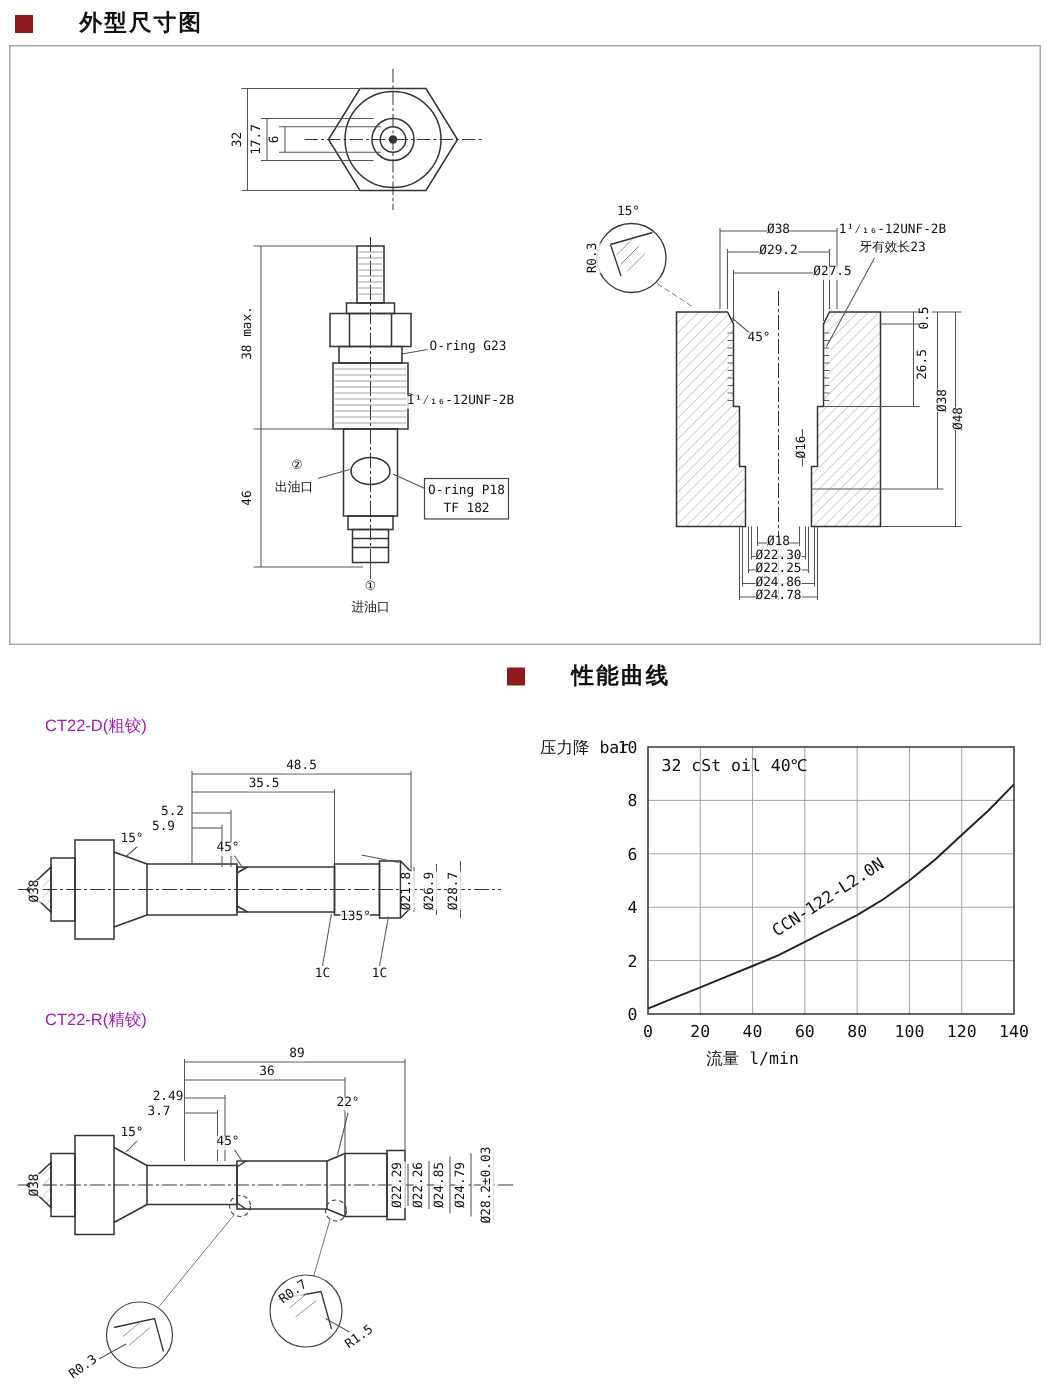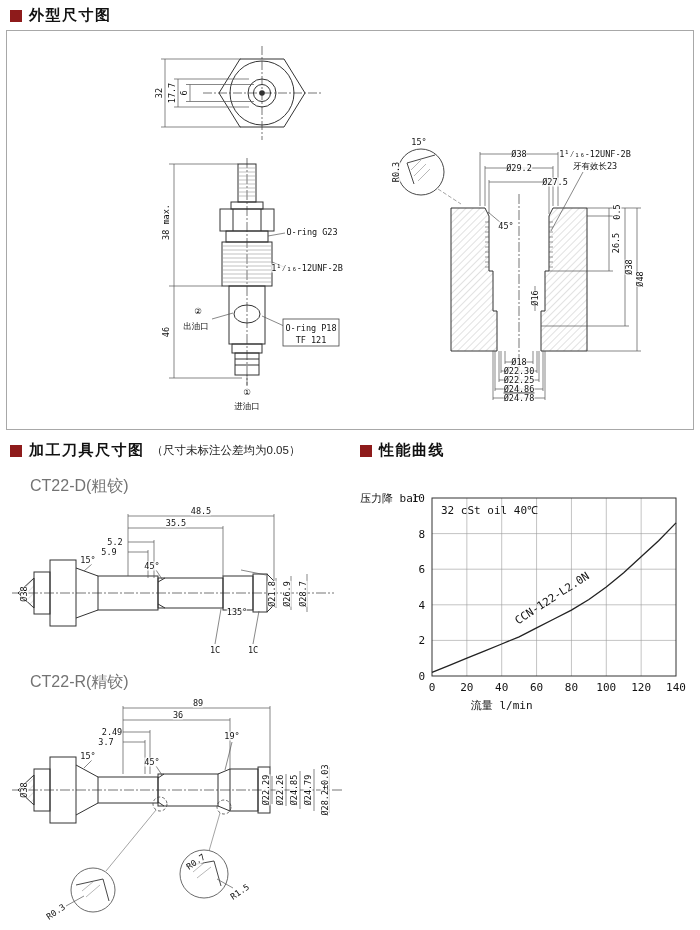--- a/index.html
+++ b/index.html
@@ -1,26 +1,26 @@
 <!DOCTYPE html>
 <html><head>
 <meta charset="utf-8">
 <style>
   html,body{margin:0;padding:0;}
   body{width:700px;height:930px;background:#fff;font-family:"Liberation Sans","DejaVu Sans",sans-serif;position:relative;}
   .page{position:absolute;left:0;top:0;width:700px;height:930px;background:#fff;outline:1px solid #d9d9d9;}
   .hdr{position:absolute;display:flex;align-items:center;gap:7px;}
   .sq{width:12px;height:12px;background:#8e1b1b;display:inline-block;flex:0 0 auto;}
-  .htx{font-weight:bold;font-size:15px;color:#111;letter-spacing:1.5px;white-space:nowrap;}
+  .htx{font-weight:bold;font-size:15px;color:#111;letter-spacing:1.5px;white-space:nowrap;margin-left:24px;}
   .note{font-size:11.5px;color:#222;font-weight:normal;white-space:nowrap;}
   .box{position:absolute;left:6px;top:30px;width:686px;height:398px;border:1px solid #a8a8a8;background:#fff;}
   .draw{position:absolute;}
   .draw>svg{position:absolute;left:0;top:0;}
   .dim{position:absolute;font-family:"DejaVu Sans Mono","Liberation Mono",monospace;font-size:8.5px;color:#111;white-space:nowrap;background:rgba(255,255,255,.8);line-height:1.05;z-index:2;}
-  .subttl{position:absolute;font-size:16px;color:#737373;white-space:nowrap;}
+  .subttl{position:absolute;font-size:11px;color:#a21caf;white-space:nowrap;}
   .chart{position:absolute;}
   .chart text{font-family:"DejaVu Sans Mono","Liberation Mono",monospace;fill:#111;}
   .chart .tick{font-size:11px;}
   .chart .axis{font-size:11px;}
   .chart .anno{font-size:11px;}
 </style>
 </head>
 <body>
 
 <div class="page">
@@ -114,21 +114,21 @@
         </g>
         <rect x="131" y="163" width="56" height="27" fill="#fff" stroke="#444" stroke-width="0.8"></rect>
       </svg>
     <span class="dim" style="left: 14px; top: 66px; transform: translate(-50%, -50%) rotate(-90deg);">38 max.</span>
         <span class="dim" style="left: 14px; top: 176px; transform: translate(-50%, -50%) rotate(-90deg);">46</span>
         <span class="dim" style="left: 160px; top: 76px; transform: translate(-50%, -50%) rotate(0deg);">O-ring G23</span>
         <span class="dim" style="left: 155px; top: 112px; transform: translate(-50%, -50%) rotate(0deg);">1¹⁄₁₆-12UNF-2B</span>
         <span class="dim" style="left: 46px; top: 155px; transform: translate(-50%, -50%) rotate(0deg);">②</span>
         <span class="dim" style="left: 44px; top: 170px; transform: translate(-50%, -50%) rotate(0deg);">出油口</span>
         <span class="dim" style="left: 159px; top: 172px; transform: translate(-50%, -50%) rotate(0deg);">O-ring P18</span>
-        <span class="dim" style="left: 159px; top: 184px; transform: translate(-50%, -50%) rotate(0deg);">TF 121</span>
+        <span class="dim" style="left: 159px; top: 184px; transform: translate(-50%, -50%) rotate(0deg);">TF 182</span>
         <span class="dim" style="left: 95px; top: 236px; transform: translate(-50%, -50%) rotate(0deg);">①</span>
         <span class="dim" style="left: 95px; top: 250px; transform: translate(-50%, -50%) rotate(0deg);">进油口</span>
       </div>
 
     <div class="draw" style="left:382px;top:105px;width:256px;height:268px">
       <svg width="256" height="268" viewBox="0 0 256 268">
         <defs>
           <pattern id="hA" width="5" height="5" patternUnits="userSpaceOnUse" patternTransform="rotate(45)">
             <line x1="0" y1="0" x2="0" y2="5" stroke="#999" stroke-width="0.6"></line>
           </pattern>
@@ -218,32 +218,27 @@
         <span class="dim" style="left: 206px; top: 30px; transform: translate(-50%, -50%) rotate(0deg);">牙有效长23</span>
         <span class="dim" style="left: 228px; top: 76px; transform: translate(-50%, -50%) rotate(-90deg);">0.5</span>
         <span class="dim" style="left: 227px; top: 107px; transform: translate(-50%, -50%) rotate(-90deg);">26.5</span>
         <span class="dim" style="left: 240px; top: 131px; transform: translate(-50%, -50%) rotate(-90deg);">Ø38</span>
         <span class="dim" style="left: 251px; top: 143px; transform: translate(-50%, -50%) rotate(-90deg);">Ø48</span>
         <span class="dim" style="left: 146px; top: 162px; transform: translate(-50%, -50%) rotate(-90deg);">Ø16</span>
         <span class="dim" style="left: 117px; top: 90px; transform: translate(-50%, -50%) rotate(0deg);">45°</span>
         <span class="dim" style="left: 130px; top: 226px; transform: translate(-50%, -50%) rotate(0deg);">Ø18</span>
         <span class="dim" style="left: 130px; top: 235px; transform: translate(-50%, -50%) rotate(0deg);">Ø22.30</span>
         <span class="dim" style="left: 130px; top: 244px; transform: translate(-50%, -50%) rotate(0deg);">Ø22.25</span>
-        <span class="dim" style="left: 130px; top: 253px; transform: translate(-50%, -50%) rotate(0deg); text-decoration: underline;">Ø24.86</span>
+        <span class="dim" style="left: 130px; top: 253px; transform: translate(-50%, -50%) rotate(0deg);">Ø24.86</span>
         <span class="dim" style="left: 130px; top: 262px; transform: translate(-50%, -50%) rotate(0deg);">Ø24.78</span>
       </div>
   </div>
 
-  <div class="hdr" style="left:10px;top:441px">
-    <span class="sq" style="background: rgb(142, 27, 27);"></span>
-    <span class="htx">加工刀具尺寸图</span>
-    <span class="note">（尺寸未标注公差均为0.05）</span>
-  </div>
-
-  <div class="hdr" style="left:360px;top:441px">
+
+  <div class="hdr" style="left:338px;top:441px">
     <span class="sq" style="background: rgb(142, 27, 27);"></span>
     <span class="htx">性能曲线</span>
   </div>
 
   <div class="subttl" style="left:30px;top:476px">CT22-D(粗铰)</div>
   <div class="draw" style="left:8px;top:498px;width:330px;height:170px">
     <svg width="330" height="170" viewBox="0 0 330 170">
       <defs>
         <pattern id="hD" width="5" height="5" patternUnits="userSpaceOnUse" patternTransform="rotate(45)">
           <line x1="0" y1="0" x2="0" y2="5" stroke="#999" stroke-width="0.6"></line>
@@ -364,21 +359,21 @@
         <line x1="292" y1="81" x2="292" y2="119"></line>
         <line x1="306" y1="79" x2="306" y2="121"></line>
         <line x1="321" y1="77" x2="321" y2="123"></line>
       </g>
     </svg>
   <span class="dim" style="left: 16px; top: 100px; transform: translate(-50%, -50%) rotate(-90deg);">Ø38</span>
       <span class="dim" style="left: 190px; top: 13px; transform: translate(-50%, -50%) rotate(0deg);">89</span>
       <span class="dim" style="left: 170px; top: 25px; transform: translate(-50%, -50%) rotate(0deg);">36</span>
       <span class="dim" style="left: 104px; top: 42px; transform: translate(-50%, -50%) rotate(0deg);">2.49</span>
       <span class="dim" style="left: 98px; top: 52px; transform: translate(-50%, -50%) rotate(0deg);">3.7</span>
-      <span class="dim" style="left: 224px; top: 46px; transform: translate(-50%, -50%) rotate(0deg);">19°</span>
+      <span class="dim" style="left: 224px; top: 46px; transform: translate(-50%, -50%) rotate(0deg);">22°</span>
       <span class="dim" style="left: 80px; top: 66px; transform: translate(-50%, -50%) rotate(0deg);">15°</span>
       <span class="dim" style="left: 144px; top: 72px; transform: translate(-50%, -50%) rotate(0deg);">45°</span>
       <span class="dim" style="left: 258px; top: 100px; transform: translate(-50%, -50%) rotate(-90deg);">Ø22.29</span>
       <span class="dim" style="left: 272px; top: 100px; transform: translate(-50%, -50%) rotate(-90deg);">Ø22.26</span>
       <span class="dim" style="left: 286px; top: 100px; transform: translate(-50%, -50%) rotate(-90deg);">Ø24.85</span>
       <span class="dim" style="left: 300px; top: 100px; transform: translate(-50%, -50%) rotate(-90deg);">Ø24.79</span>
       <span class="dim" style="left: 317px; top: 100px; transform: translate(-50%, -50%) rotate(-90deg);">Ø28.2±0.03</span>
       <span class="dim" style="left: 188px; top: 172px; transform: translate(-50%, -50%) rotate(-35deg);">R0.7</span>
       <span class="dim" style="left: 232px; top: 202px; transform: translate(-50%, -50%) rotate(-35deg);">R1.5</span>
       <span class="dim" style="left: 48px; top: 222px; transform: translate(-50%, -50%) rotate(-35deg);">R0.3</span>

